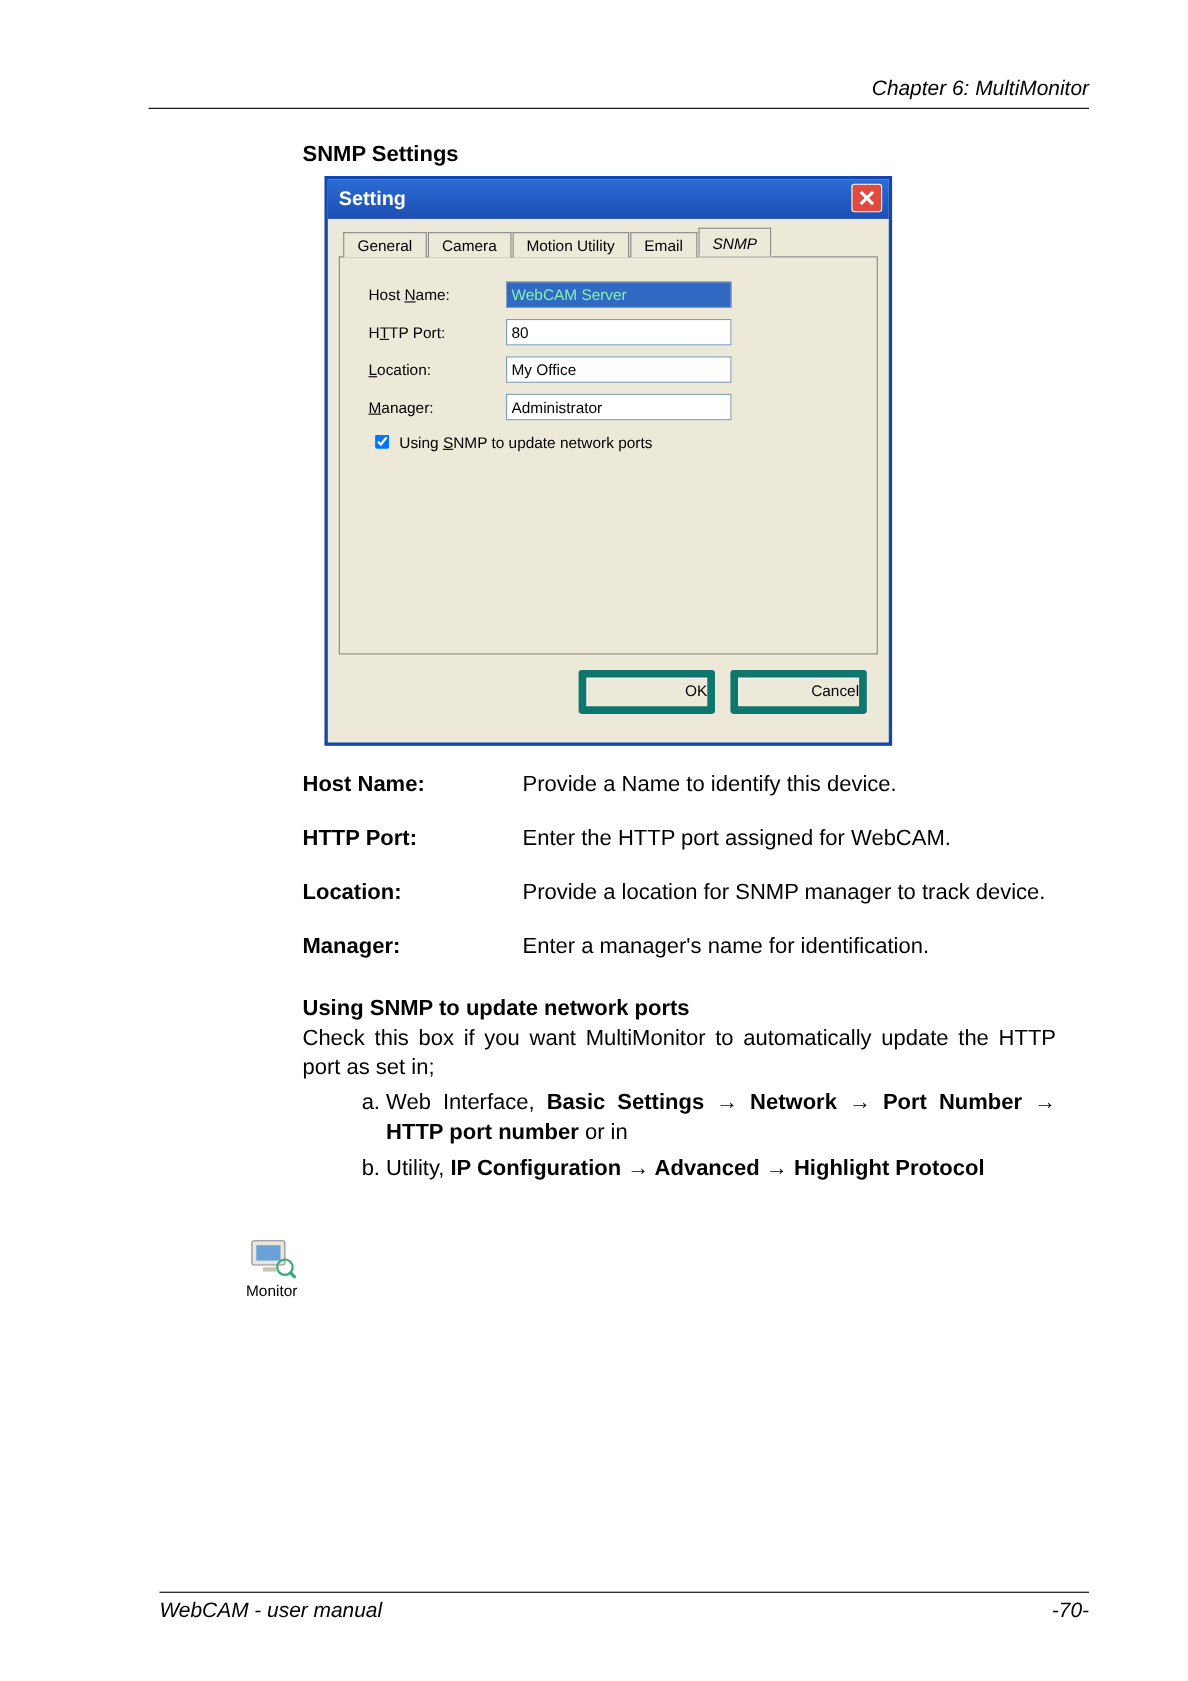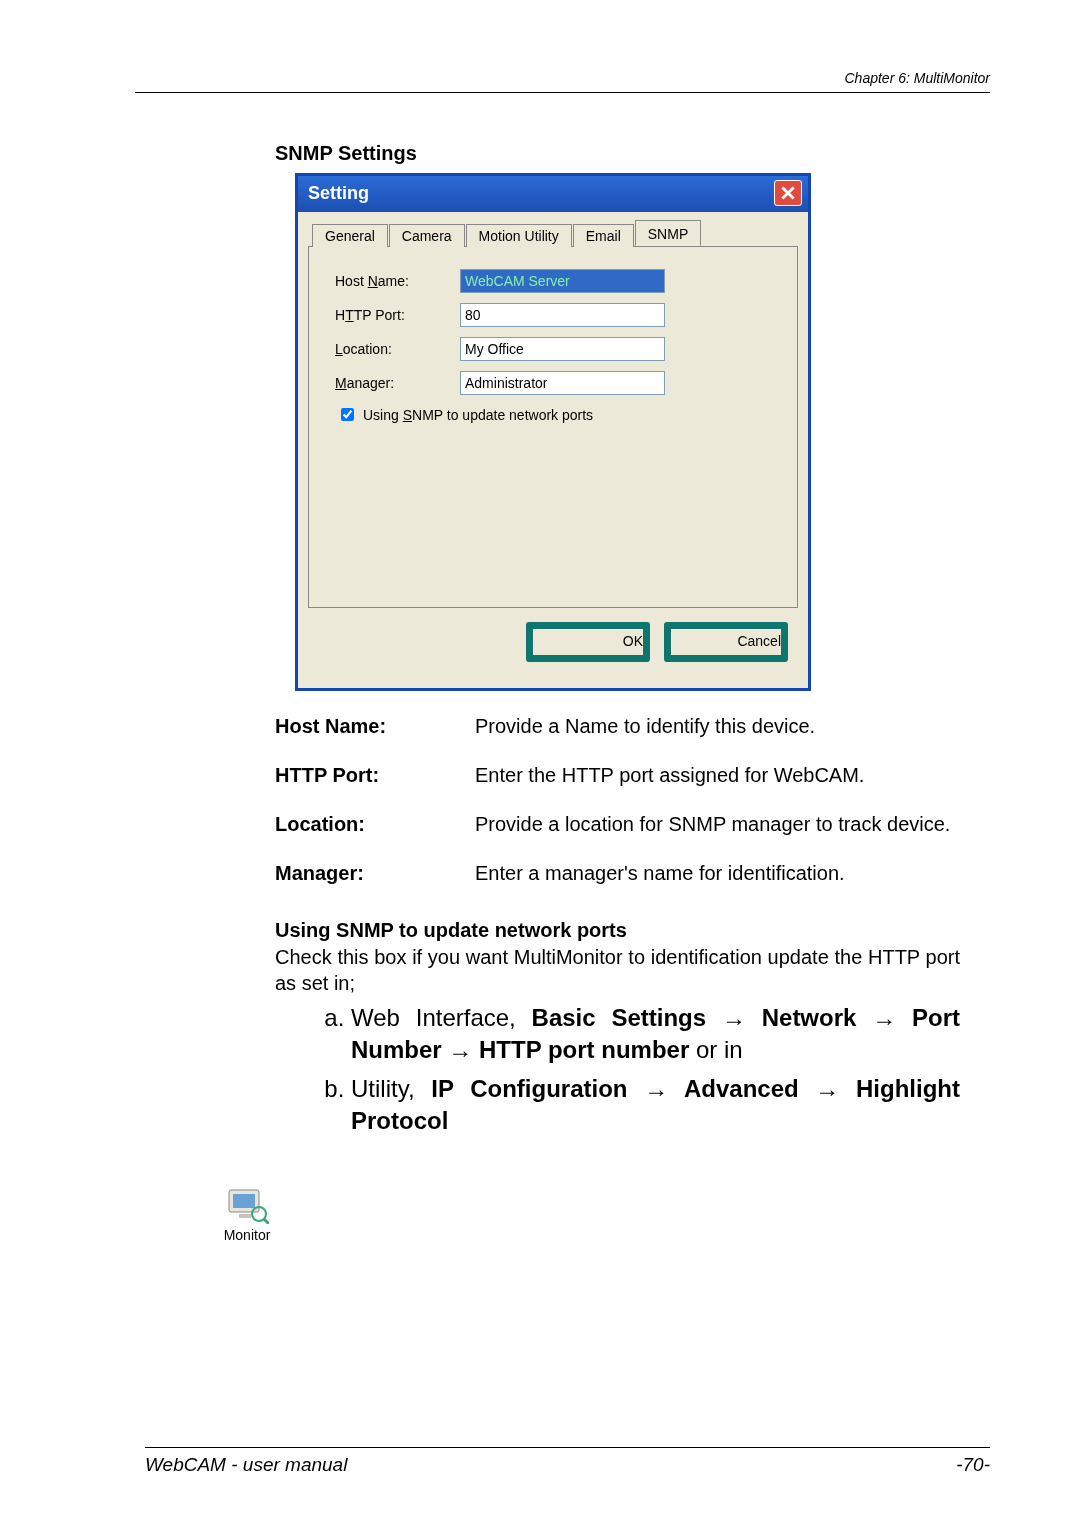--- a/index.html
+++ b/index.html
@@ -13,24 +13,24 @@
   }
   .page {
     padding: 70px 90px 50px 135px;
     box-sizing: border-box;
     height: 100%;
     position: relative;
   }
   .chapter-header {
     text-align: right;
     font-style: italic;
-    font-size: 14px;
+    font-size: 19px;
     padding-bottom: 6px;
     border-bottom: 1.5px solid #000;
-    margin-bottom: 49px;
+    margin-bottom: 30px;
   }
   .section-title {
     font-weight: bold;
     font-size: 20px;
     margin-left: 140px;
     margin-bottom: 8px;
   }
   
   .dialog {
     width: 510px;
@@ -79,20 +79,21 @@
     position: relative;
     top: 1px;
   }
   .tab.active {
     background: #ece9d8;
     font-weight: normal;
     top: 0;
     padding-top: 5px;
     z-index: 2;
     border-bottom: 1px solid #ece9d8;
+    font-style: italic;
   }
   .tabpane {
     border: 1px solid #888;
     padding: 22px 20px 18px 26px;
     min-height: 320px;
     background: #ece9d8;
   }
   .form-row {
     display: flex;
     align-items: center;
@@ -167,21 +168,21 @@
   .bodytext {
     margin-left: 140px;
     margin-right: 30px;
     font-size: 20px;
     line-height: 1.3;
     text-align: justify;
   }
   ol.pathlist {
     margin: 6px 0 0 180px;
     padding-left: 36px;
-    font-size: 24px;
+    font-size: 20px;
     line-height: 1.35;
   }
   ol.pathlist li { margin-bottom: 6px; text-align: justify; padding-right:30px;}
   ol.pathlist li::marker {  }
   
   .monitor-row {
     display: flex;
     align-items: flex-start;
     margin-top: 48px;
     margin-left: 80px;
@@ -284,21 +285,21 @@
       <div class="term">Location:</div>
       <div class="desc">Provide a location for SNMP manager to track device.</div>
     </div>
     <div class="def-row">
       <div class="term">Manager:</div>
       <div class="desc">Enter a manager's name for identification.</div>
     </div>
   </div>
 
   <div class="subhead">Using SNMP to update network ports</div>
-  <div class="bodytext">Check this box if you want MultiMonitor to identification update the HTTP port as set in;</div>
+  <div class="bodytext">Check this box if you want MultiMonitor to automatically update the HTTP port as set in;</div>
   <ol class="pathlist" type="a">
     <li>
       <span>Web Interface, </span><b>Basic Settings → Network → Port Number → HTTP port number</b><span> or in</span>
     </li>
     <li>
       <span>Utility, </span><b>IP Configuration → Advanced → Highlight Protocol</b>
     </li>
   </ol>
 
   <div class="monitor-row">

